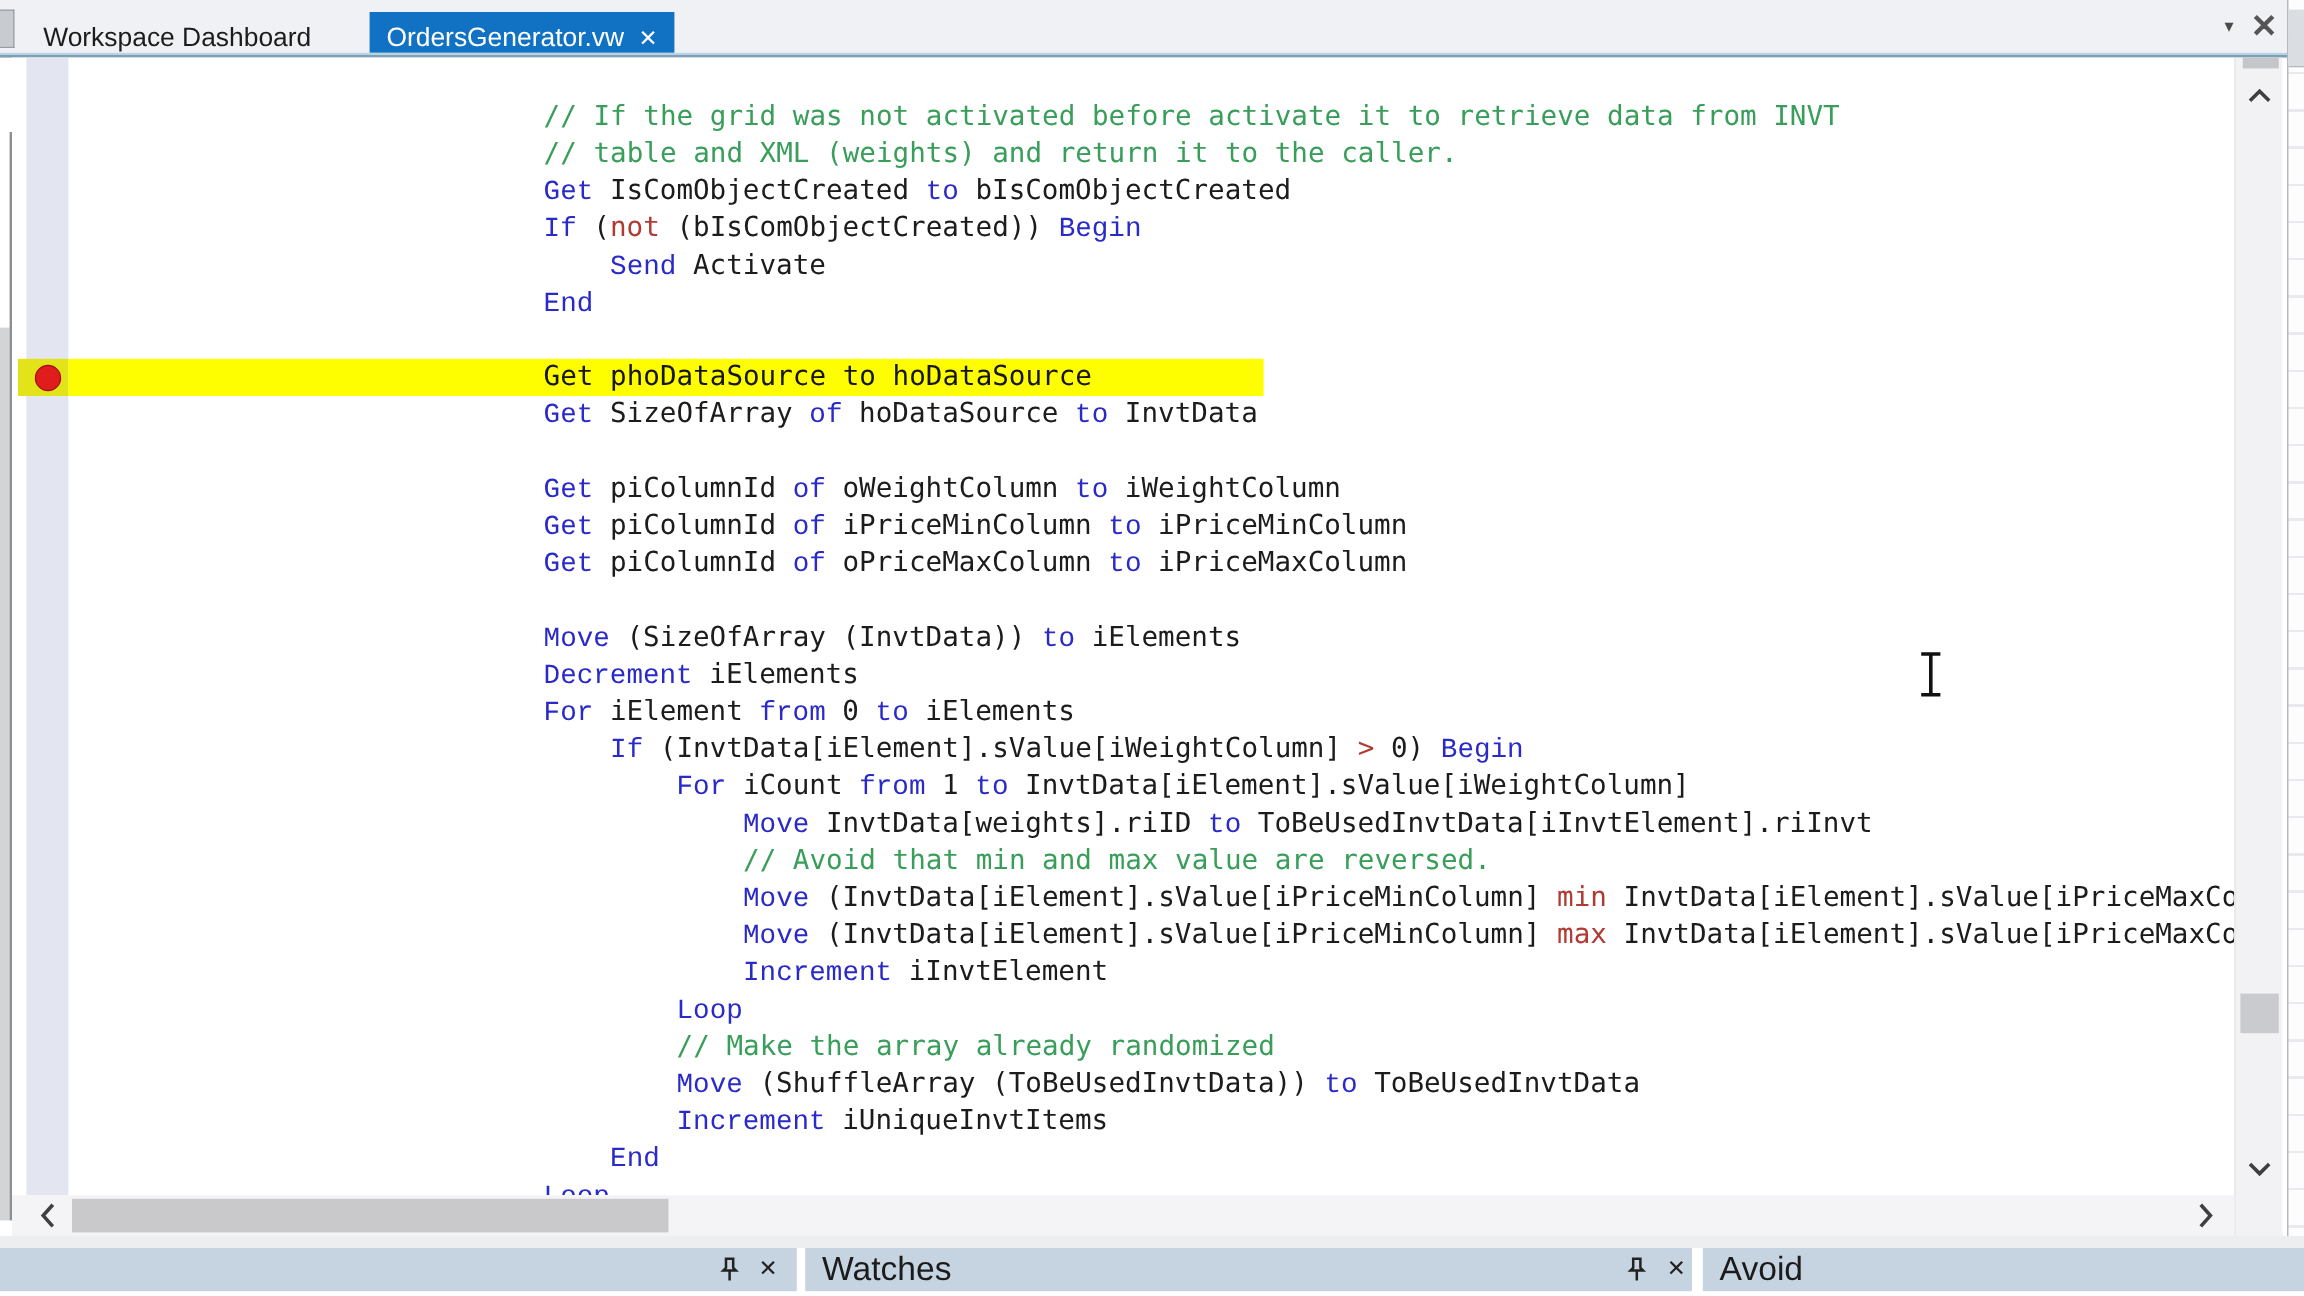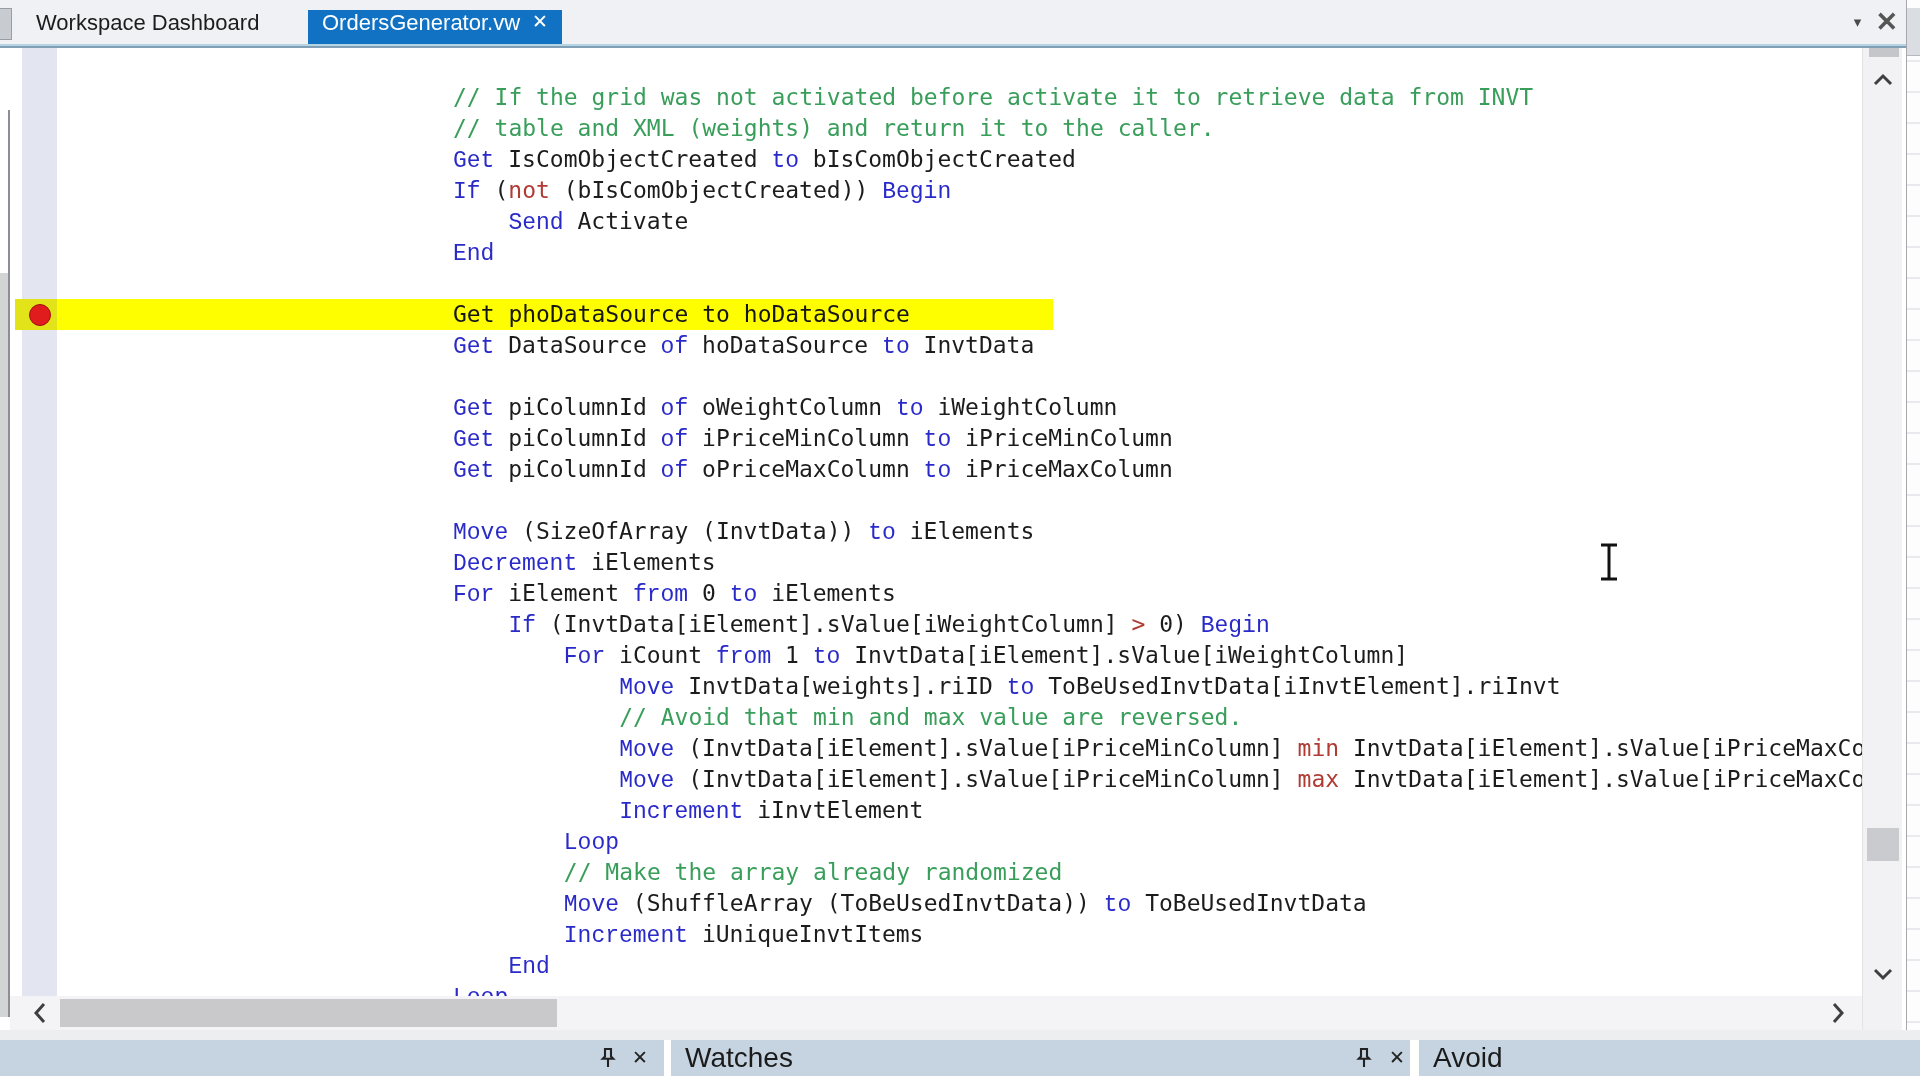--- a/index.html
+++ b/index.html
@@ -8,21 +8,21 @@
     --tab-active:#1172c3; --panel-header:#c6d4e1; --gutter:#e3e5f1; --underline:#7f9fb4;
   }
   *{margin:0;padding:0;box-sizing:border-box;}
   html,body{width:1920px;height:1080px;overflow:hidden;background:#fff;
     font-family:"Liberation Sans",sans-serif;}
   .screen{position:absolute;top:0;left:0;width:1920px;height:1080px;background:#fff;}
 
   
   .tabbar{position:absolute;top:0;left:0;width:1906px;height:44px;background:#f0f1f4;}
   .tab-stub{position:absolute;top:8px;left:0;width:12px;height:32px;background:#c8ccd1;border:1px solid #989ea5;border-left:none;}
-  .tab{position:absolute;top:10px;height:34px;display:flex;align-items:flex-start;
+  .tab{position:absolute;top:10px;height:34px;display:flex;align-items:flex-end;
     font-size:22px;color:#1c1c1c;cursor:default;}
   .tab .lbl{white-space:nowrap;}
   .tab1{left:20px;width:268px;padding-left:16px;}
   .tab2{left:308px;width:254px;padding-left:14px;background:var(--tab-active);color:#fff;}
   .tab2 .closer{margin-left:12px;font-size:19px;color:#fff;}
   .tab3{left:562px;width:282px;padding-left:13px;}
   .tb-icons{position:absolute;top:0;right:8px;height:44px;display:flex;align-items:center;gap:14px;color:#4a4a4a;}
   .tb-drop{font-size:15px;}
   .tb-close{font-size:27px;font-weight:bold;color:#555;line-height:1;}
   .tab-underline{position:absolute;top:44px;left:0;width:1906px;height:4px;
@@ -112,21 +112,21 @@
     <div class="code-view">
       <div class="code-lines" id="code-lines">
           <div class="code-line" style="padding-left: 443px;"><span class="seg-com">// If the grid was not activated before activate it to retrieve data from INVT</span></div>
           <div class="code-line" style="padding-left: 443px;"><span class="seg-com">// table and XML (weights) and return it to the caller.</span></div>
           <div class="code-line" style="padding-left: 443px;"><span class="seg-kw">Get</span><span class="seg-id"> IsComObjectCreated </span><span class="seg-kw">to</span><span class="seg-id"> bIsComObjectCreated</span></div>
           <div class="code-line" style="padding-left: 443px;"><span class="seg-kw">If</span><span class="seg-id"> (</span><span class="seg-op">not</span><span class="seg-id"> (bIsComObjectCreated)) </span><span class="seg-kw">Begin</span></div>
           <div class="code-line" style="padding-left: 498.4px;"><span class="seg-kw">Send</span><span class="seg-id"> Activate</span></div>
           <div class="code-line" style="padding-left: 443px;"><span class="seg-kw">End</span></div>
           <div class="code-line" style="padding-left: 443px;"></div>
           <div class="code-line" style="padding-left: 443px;"><span class="seg-hl">Get phoDataSource to hoDataSource</span></div>
-          <div class="code-line" style="padding-left: 443px;"><span class="seg-kw">Get</span><span class="seg-id"> DataSource </span><span class="seg-kw">of</span><span class="seg-id"> hoDataSource </span><span class="seg-kw">to</span><span class="seg-id"> InvtData</span></div>
+          <div class="code-line" style="padding-left: 443px;"><span class="seg-kw">Get</span><span class="seg-id"> SizeOfArray </span><span class="seg-kw">of</span><span class="seg-id"> hoDataSource </span><span class="seg-kw">to</span><span class="seg-id"> InvtData</span></div>
           <div class="code-line" style="padding-left: 443px;"></div>
           <div class="code-line" style="padding-left: 443px;"><span class="seg-kw">Get</span><span class="seg-id"> piColumnId </span><span class="seg-kw">of</span><span class="seg-id"> oWeightColumn </span><span class="seg-kw">to</span><span class="seg-id"> iWeightColumn</span></div>
           <div class="code-line" style="padding-left: 443px;"><span class="seg-kw">Get</span><span class="seg-id"> piColumnId </span><span class="seg-kw">of</span><span class="seg-id"> iPriceMinColumn </span><span class="seg-kw">to</span><span class="seg-id"> iPriceMinColumn</span></div>
           <div class="code-line" style="padding-left: 443px;"><span class="seg-kw">Get</span><span class="seg-id"> piColumnId </span><span class="seg-kw">of</span><span class="seg-id"> oPriceMaxColumn </span><span class="seg-kw">to</span><span class="seg-id"> iPriceMaxColumn</span></div>
           <div class="code-line" style="padding-left: 443px;"></div>
           <div class="code-line" style="padding-left: 443px;"><span class="seg-kw">Move</span><span class="seg-id"> (SizeOfArray (InvtData)) </span><span class="seg-kw">to</span><span class="seg-id"> iElements</span></div>
           <div class="code-line" style="padding-left: 443px;"><span class="seg-kw">Decrement</span><span class="seg-id"> iElements</span></div>
           <div class="code-line" style="padding-left: 443px;"><span class="seg-kw">For</span><span class="seg-id"> iElement </span><span class="seg-kw">from</span><span class="seg-id"> 0 </span><span class="seg-kw">to</span><span class="seg-id"> iElements</span></div>
           <div class="code-line" style="padding-left: 498.4px;"><span class="seg-kw">If</span><span class="seg-id"> (InvtData[iElement].sValue[iWeightColumn] </span><span class="seg-op">&gt;</span><span class="seg-id"> 0) </span><span class="seg-kw">Begin</span></div>
           <div class="code-line" style="padding-left: 553.8px;"><span class="seg-kw">For</span><span class="seg-id"> iCount </span><span class="seg-kw">from</span><span class="seg-id"> 1 </span><span class="seg-kw">to</span><span class="seg-id"> InvtData[iElement].sValue[iWeightColumn]</span></div>

